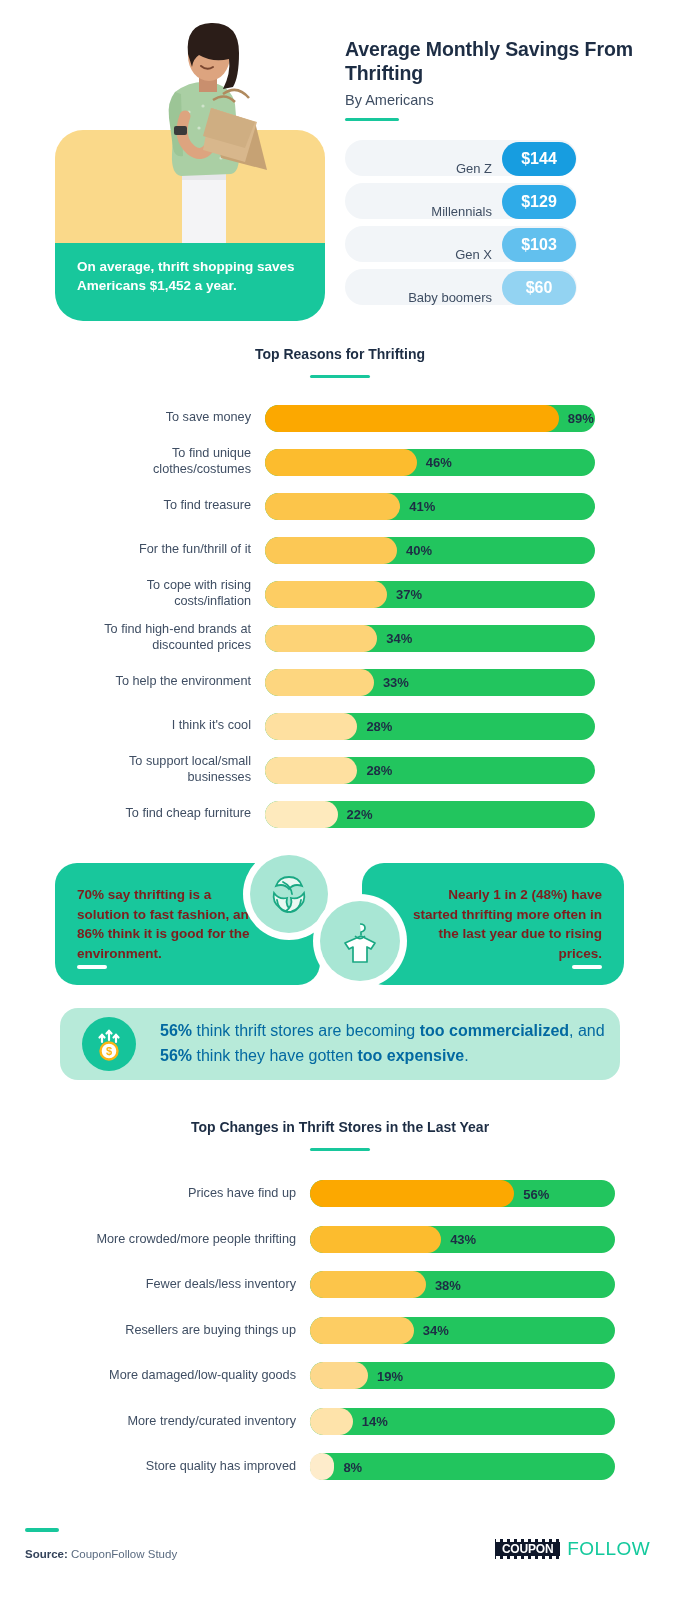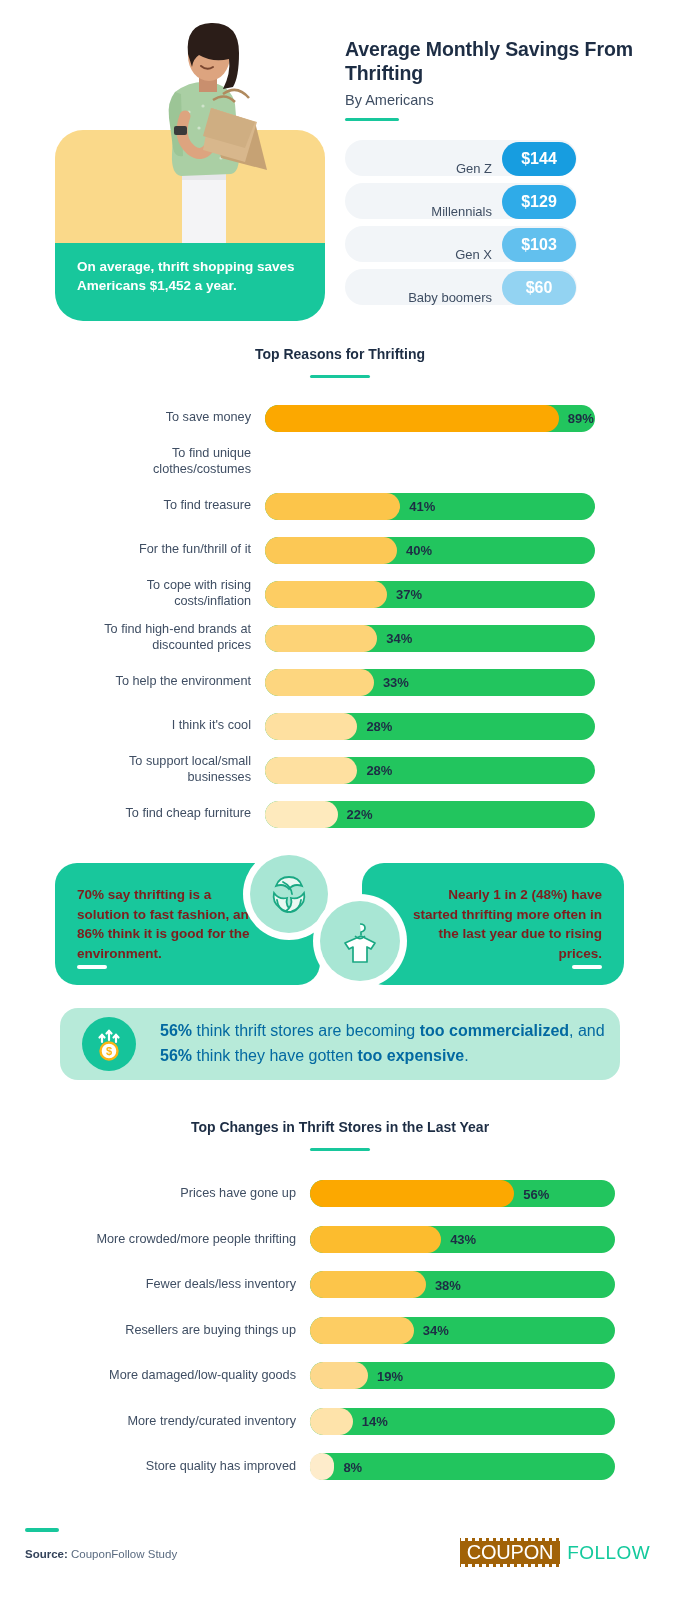--- a/index.html
+++ b/index.html
@@ -111,21 +111,21 @@
   .banner-text { margin-left: 24px; font-size: 16px; color: #0369a1; line-height: 1.55; }
   .banner-text b { font-weight: 700; }
 
   
   .footer { position: absolute; left: 0; bottom: 0; width: 680px; height: 90px; }
   .foot-rule { position: absolute; left: 25px; top: 18px; width: 34px; height: 4px; background: #18c79c; border-radius: 2px; }
   .foot-src { position: absolute; left: 25px; top: 38px; font-size: 11.5px; color: #5a6b80; }
   .foot-src b { color: #34435a; font-weight: 700; }
   .logo { position: absolute; right: 30px; top: 28px; display: flex; align-items: center; }
   .logo-badge {
-    background: #a16207; color: #fff; font-weight: 400; font-size: 20px;
+    background: #0f172a; color: #fff; font-weight: 700; font-size: 12px;
     padding: 3px 7px; letter-spacing: -0.2px; position: relative;
   }
   .logo-badge::before, .logo-badge::after {
     content: ""; position: absolute; left: 0; width: 100%; height: 3px;
     background-image: radial-gradient(circle at 3px 50%, #ffffff 2px, transparent 2.2px);
     background-size: 7px 3px;
   }
   .logo-badge::before { top: 0; }
   .logo-badge::after { bottom: 0; }
   .logo-word { color: #13c99c; font-weight: 400; font-size: 19px; margin-left: 7px; letter-spacing: 0.4px; }
@@ -213,20 +213,24 @@
   <div id="reasons-rows" style="margin-top:18px;">
       <div class="bar-row" style="height: 44px; margin-left: 85px; margin-right: 85px;">
         <div class="bar-label" style="width: 180px;">To save money</div>
         <div class="track">
           <div class="fill" style="width: 89%; background: rgb(252, 168, 0);"></div>
           <span class="bar-val" style="left: calc(89% + 9px);">89%</span>
         </div>
       </div>
       <div class="bar-row" style="height: 44px; margin-left: 85px; margin-right: 85px;">
         <div class="bar-label" style="width: 180px;">To find unique clothes/costumes</div>
+        <div class="track">
+          <div class="fill" style="width: 46%; background: rgb(252, 188, 46);"></div>
+          <span class="bar-val" style="left: calc(46% + 9px);">46%</span>
+        </div>
       </div>
       <div class="bar-row" style="height: 44px; margin-left: 85px; margin-right: 85px;">
         <div class="bar-label" style="width: 180px;">To find treasure</div>
         <div class="track">
           <div class="fill" style="width: 41%; background: rgb(252, 197, 74);"></div>
           <span class="bar-val" style="left: calc(41% + 9px);">41%</span>
         </div>
       </div>
       <div class="bar-row" style="height: 44px; margin-left: 85px; margin-right: 85px;">
         <div class="bar-label" style="width: 180px;">For the fun/thrill of it</div>
@@ -332,21 +336,21 @@
   <div class="banner-text">
     <b>56%</b><span> think thrift stores are becoming </span><b>too commercialized</b><span>, and </span><b>56%</b><span> think they have gotten </span><b>too expensive</b><span>.</span>
   </div>
 </div>
 
 <div class="chart" style="left:0; top:1118px; width:680px;">
   <div class="sec-title">Top Changes in Thrift Stores in the Last Year</div>
   <div class="sec-rule"></div>
   <div id="changes-rows" style="margin-top:20px;">
       <div class="bar-row" style="height: 45.5px; margin-left: 85px; margin-right: 65px;">
-        <div class="bar-label" style="width: 225px;">Prices have gone up</div>
+        <div class="bar-label" style="width: 225px;">Prices have find up</div>
         <div class="track">
           <div class="fill" style="width: 67%; background: rgb(252, 168, 0);"></div>
           <span class="bar-val" style="left: calc(67% + 9px);">56%</span>
         </div>
       </div>
       <div class="bar-row" style="height: 45.5px; margin-left: 85px; margin-right: 65px;">
         <div class="bar-label" style="width: 225px;">More crowded/more people thrifting</div>
         <div class="track">
           <div class="fill" style="width: 43%; background: rgb(252, 188, 46);"></div>
           <span class="bar-val" style="left: calc(43% + 9px);">43%</span>

